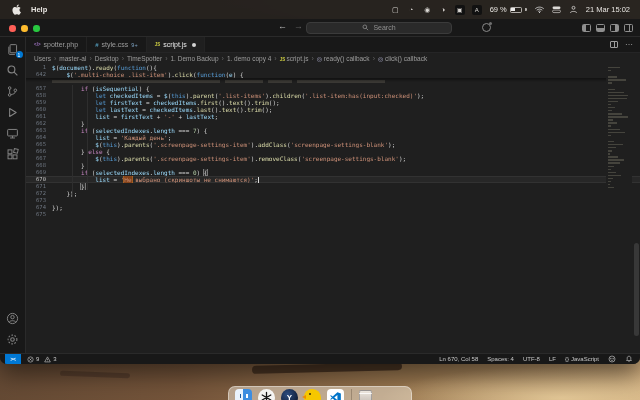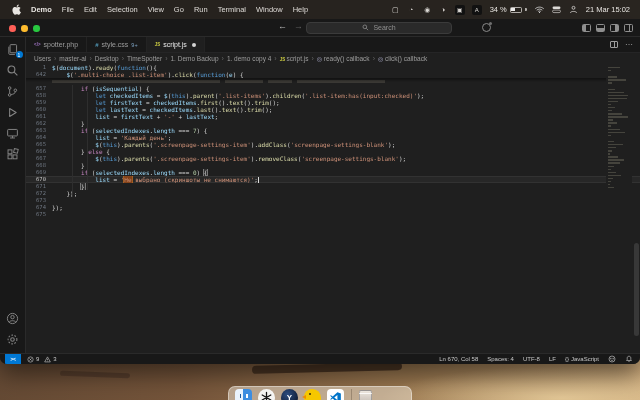--- a/index.html
+++ b/index.html
@@ -132,44 +132,33 @@
   <div class="sandlight"></div>
 </div>
 
 <div class="menubar">
   <div class="mb-left">
     <span class="mb-icn">
       <svg width="9" height="11" viewBox="0 0 14 16">
           <path fill="#e8e5e1" d="M11.6 8.6c0-2 1.6-2.9 1.7-3-0.9-1.4-2.4-1.6-2.9-1.6-1.2-.1-2.4.7-3 .7-.6 0-1.6-.7-2.6-.7C3.4 4 2.1 4.8 1.4 6-.1 8.5 1 12.2 2.4 14.2c.7 1 1.5 2.1 2.6 2h.1c1-.1 1.4-.7 2.6-.7 1.2 0 1.5.7 2.6.7 1.1 0 1.8-1 2.5-2 .8-1.1 1.1-2.2 1.1-2.3-.1 0-2.2-.9-2.3-3.3zM9.6 2.8c.5-.7.9-1.6.8-2.5-.8 0-1.7.5-2.3 1.2-.5.6-.9 1.5-.8 2.4.9.1 1.8-.4 2.3-1.1z"></path>
         </svg>
     </span>
-    <span class="mb-app">Demo</span>
-    <span id="menu-items" style="display:flex;gap:10px;">
-        <span class="mb-item">File</span>
-        <span class="mb-item">Edit</span>
-        <span class="mb-item">Selection</span>
-        <span class="mb-item">View</span>
-        <span class="mb-item">Go</span>
-        <span class="mb-item">Run</span>
-        <span class="mb-item">Terminal</span>
-        <span class="mb-item">Window</span>
-        <span class="mb-item">Help</span>
-      </span>
+    <span class="mb-app">Help</span>
   </div>
   <div class="mb-right">
     <span id="menubar-status-icons" style="display:flex;gap:7px;align-items:center;">
         <span class="mb-icn">▢</span>
         <span class="mb-icn">◔</span>
         <span class="mb-icn">◉</span>
         <span class="mb-icn">◑</span>
         <span class="mb-icn boxed">▣</span>
         <span class="mb-icn boxed">A</span>
       </span>
     <span class="battery">
-      <span>34 %</span>
+      <span>69 %</span>
       <span class="batt-shell">
           <span class="batt-fill"></span>
         </span>
       <span class="batt-nub"></span>
     </span>
     <span class="mb-icn">
       <svg width="11" height="9" viewBox="0 0 16 12" fill="none" stroke="#ececec" stroke-width="1.3" stroke-linecap="round">
         <path d="M1 4.2 C5 .8 11 .8 15 4.2"></path>
           <path d="M3.6 6.8 C6.3 4.6 9.7 4.6 12.4 6.8"></path>
           <path d="M6.1 9.2 C7.3 8.3 8.7 8.3 9.9 9.2"></path>

